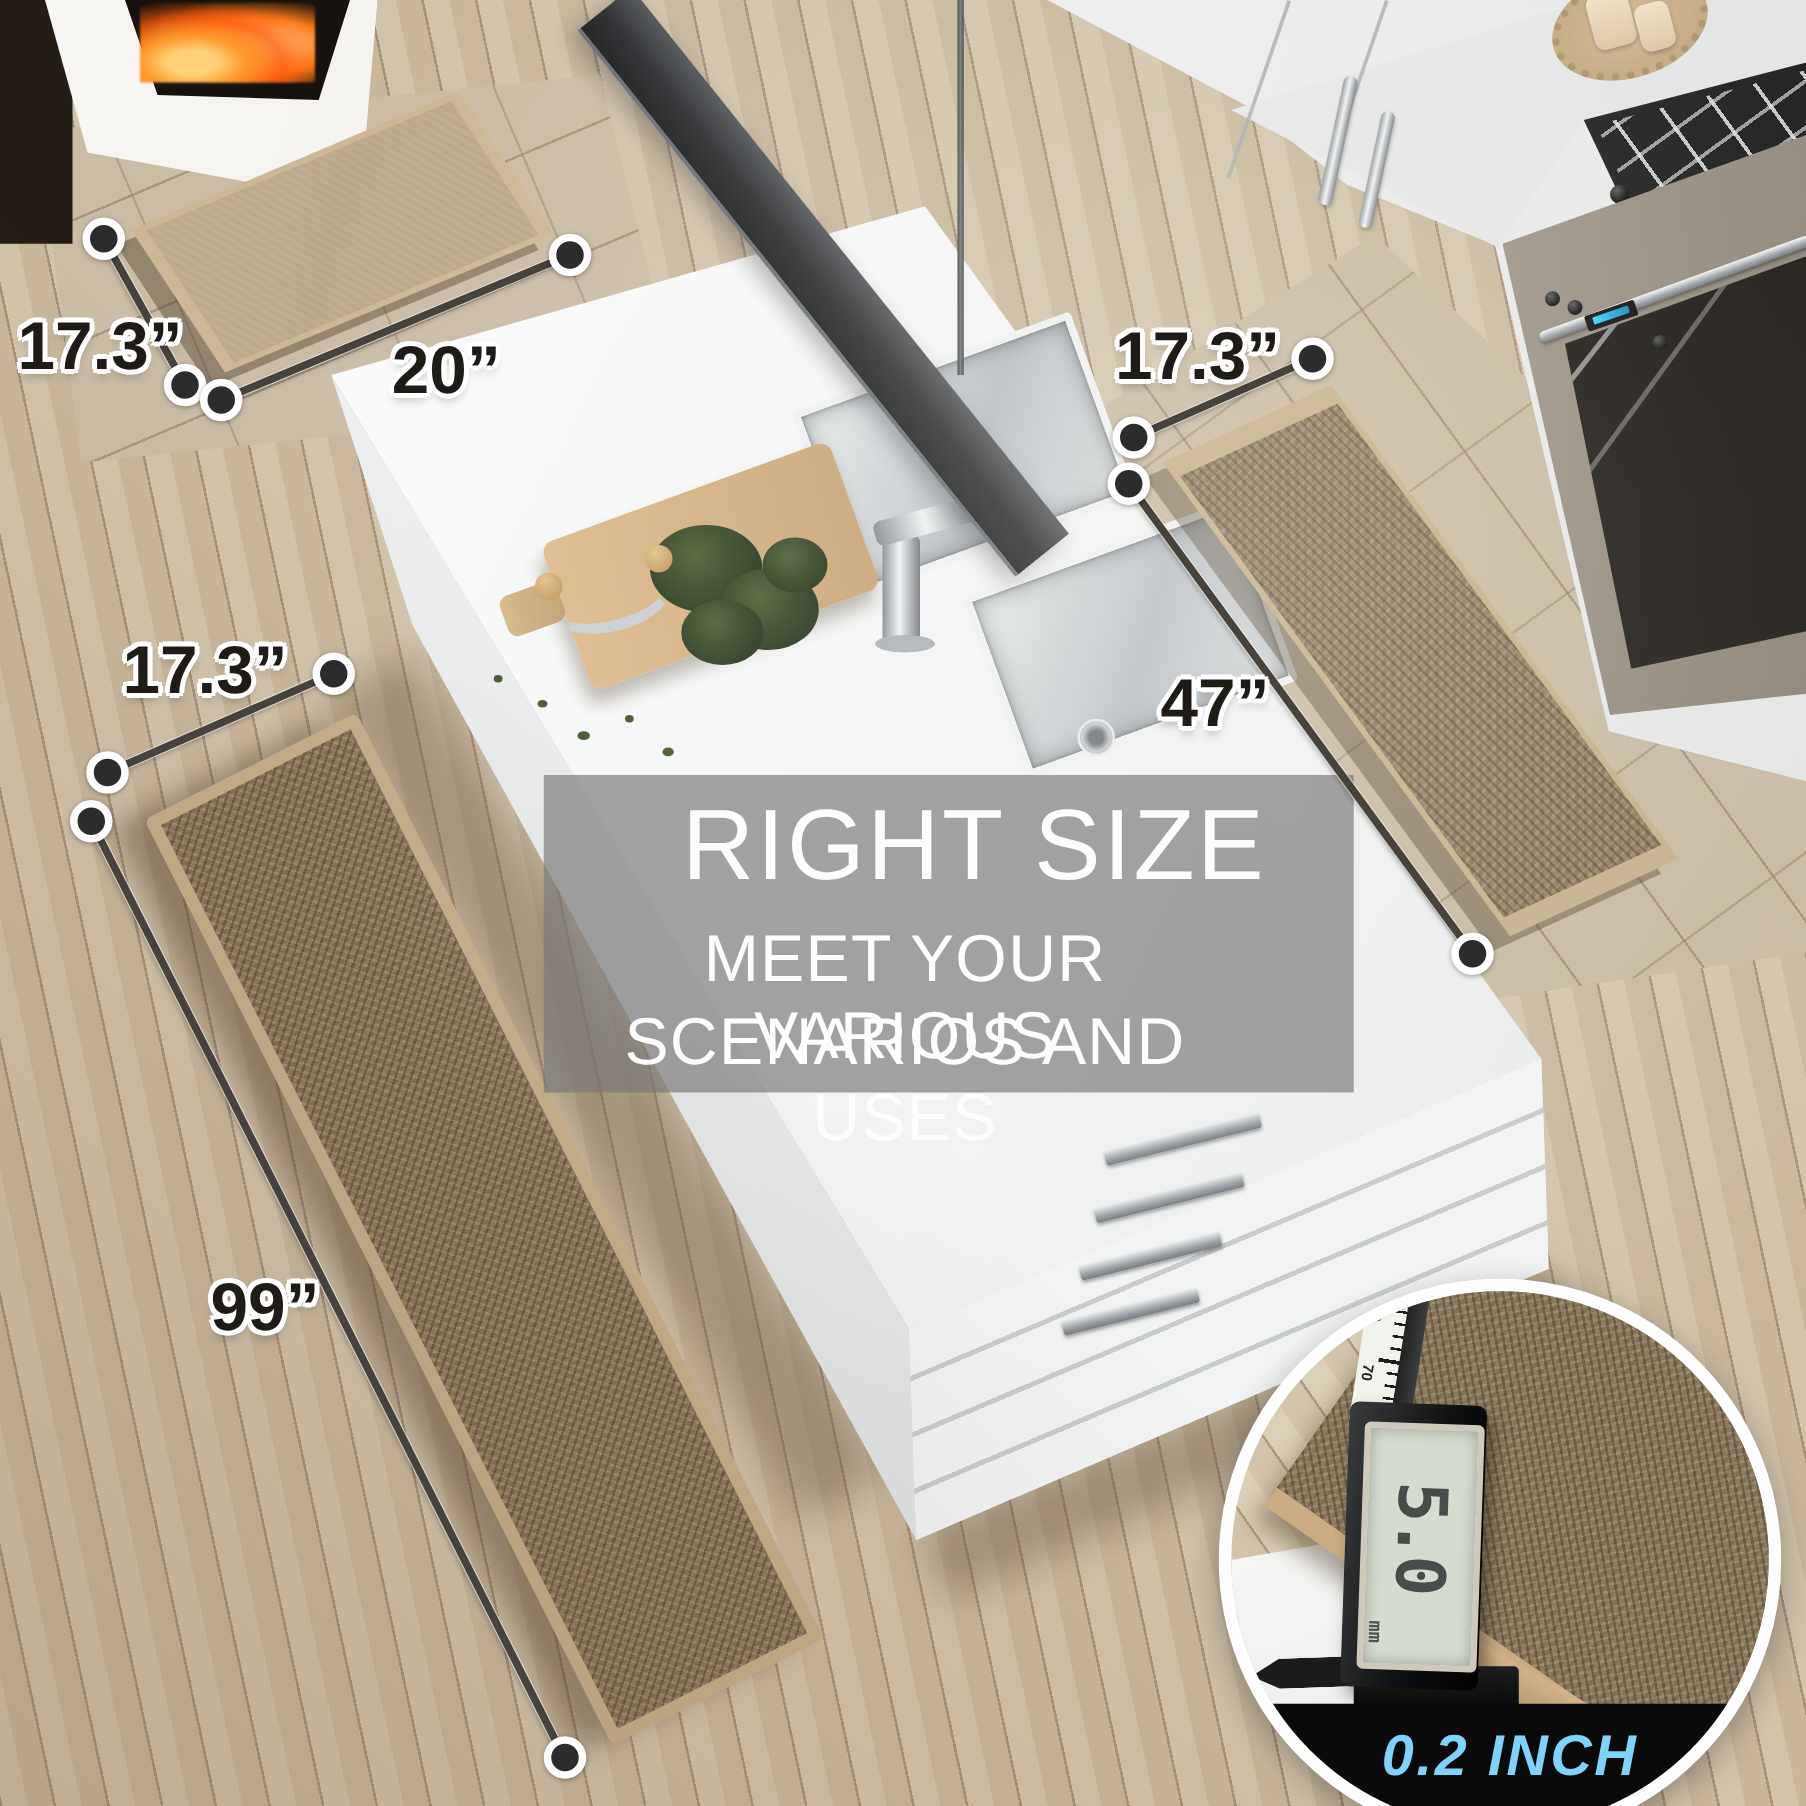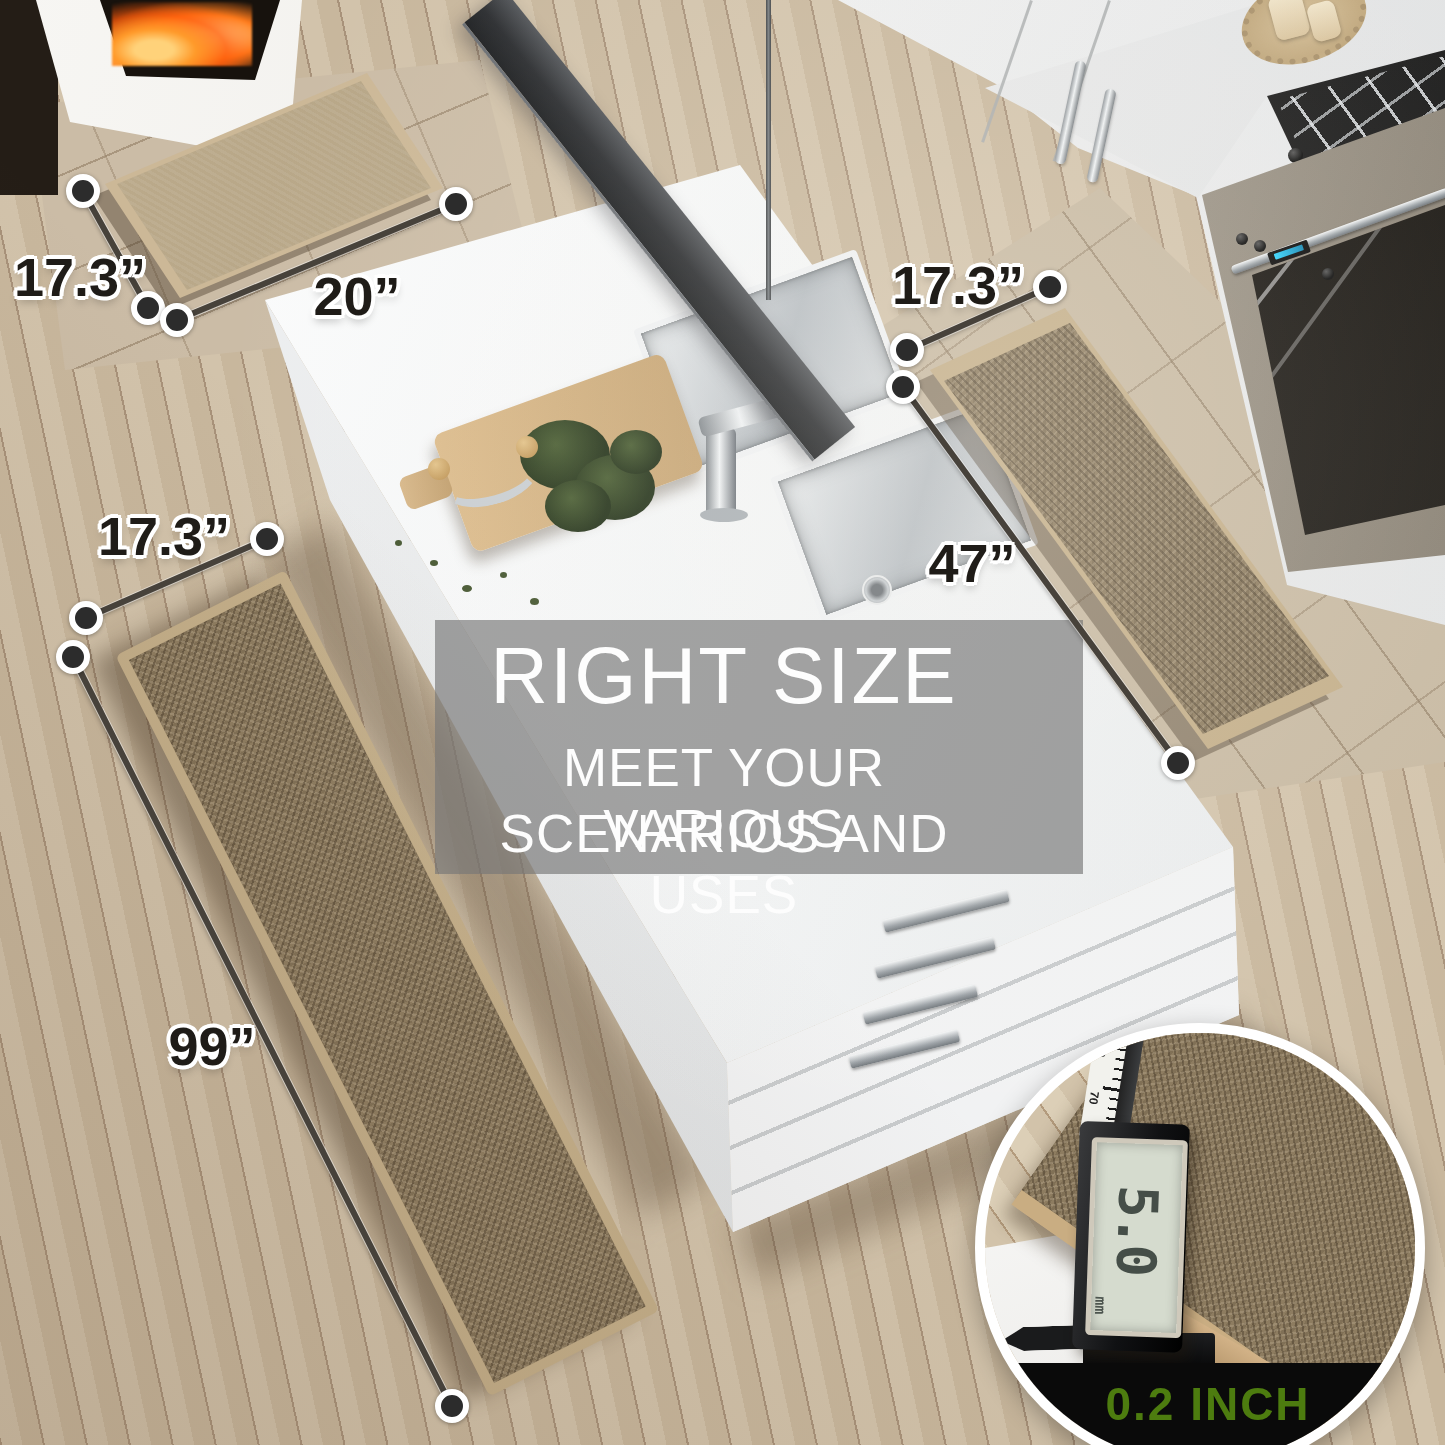--- a/index.html
+++ b/index.html
@@ -140,21 +140,21 @@
   .dimline{position:absolute;height:6px;background:#47423b;border-radius:3px;transform-origin:left center;
     box-shadow:0 0 0 1px rgba(255,255,255,.5),0 2px 4px rgba(0,0,0,.25);z-index:50;}
   .dot{position:absolute;width:22px;height:22px;border-radius:50%;background:#2c2c2c;border:6px solid #ffffff;
     box-shadow:0 1px 4px rgba(0,0,0,.35);z-index:51;box-sizing:content-box;}
   .dimlabel{position:absolute;transform:translate(-50%,-50%);font-size:54px;font-weight:700;color:#1f1c18;z-index:52;
     letter-spacing:0px;white-space:nowrap;
     text-shadow:-3px -3px 0 #fff,3px -3px 0 #fff,-3px 3px 0 #fff,3px 3px 0 #fff,0 -4px 0 #fff,0 4px 0 #fff,-4px 0 0 #fff,4px 0 0 #fff,0 6px 8px rgba(0,0,0,.25);}
   
   .banner{left:435px;top:620px;width:648px;height:254px;background:rgba(118,118,118,.66);z-index:40;}
   .banner-text{position:absolute;left:435px;width:648px;text-align:center;color:#fdfdfd;z-index:41;padding-right:70px;box-sizing:border-box;}
-  .banner-title{top:630px;font-size:80px;font-weight:400;letter-spacing:2px;}
+  .banner-title{top:630px;font-size:80px;font-weight:400;letter-spacing:2px;text-align:right;}
   .banner-sub{font-size:53px;font-weight:400;letter-spacing:1px;}
   
   .inset{left:975px;top:1023px;width:430px;height:430px;border-radius:50%;border:10px solid #fff;overflow:hidden;z-index:60;
     box-shadow:0 8px 26px rgba(0,0,0,.3);
     background-color:#d8cbb3;
     background-image:repeating-linear-gradient(55deg,#b39b7d 0 2px,#dccfb7 2px 26px,#d2c3aa 26px 50px);}
   .inset .whitefloor{left:0;top:0;width:430px;height:430px;
     clip-path:polygon(0% 50%,34% 44%,70% 104%,0% 110%);
     background:linear-gradient(160deg,#fbfbfa,#e9e8e5);}
   .inset .imat{left:313px;top:-238px;width:600px;height:500px;transform:rotate(35deg);transform-origin:top left;
@@ -176,21 +176,21 @@
   .lcd{left:107px;top:104px;width:86px;height:188px;border:5px solid #cfc9bb;border-radius:5px;transform:rotate(2deg);transform-origin:top left;
     background:#d5dbce;box-shadow:inset 0 0 12px rgba(0,0,0,.28);}
   .lcd .reading{position:absolute;left:50%;top:46%;transform:translate(-50%,-50%) rotate(90deg);
     font-family:"DejaVu Sans Mono",monospace;font-weight:700;font-size:54px;color:#454e48;letter-spacing:-3px;}
   .lcd .unit{position:absolute;left:0px;bottom:16px;transform:rotate(90deg);
     font-family:"DejaVu Sans Mono",monospace;font-weight:700;font-size:15px;color:#4d554f;}
   .jaw{left:16px;top:292px;width:162px;height:24px;transform:rotate(-2deg);background:#1a1b1c;
     clip-path:polygon(0 55%,14% 0,100% 0,100% 100%,14% 100%);}
   .calbase{left:98px;top:300px;width:132px;height:48px;border-radius:4px;background:linear-gradient(#1e1f21,#000);}
   .band{left:-12px;top:330px;width:470px;height:130px;background:#0a0a0a;text-align:center;}
-  .band span{display:inline-block;margin-top:14px;color:#4d7c0f;font-size:46px;font-weight:700;letter-spacing:2px;}
+  .band span{display:inline-block;margin-top:14px;color:#7dd3fc;font-size:46px;font-weight:700;letter-spacing:2px;font-style:italic;}
 </style>
 </head>
 <body>
 
 <div id="canvas">
 
   <div class="abs wood"></div>
   <div class="abs tiles-tl"></div>
   <div class="abs tiles-right"></div>
 

